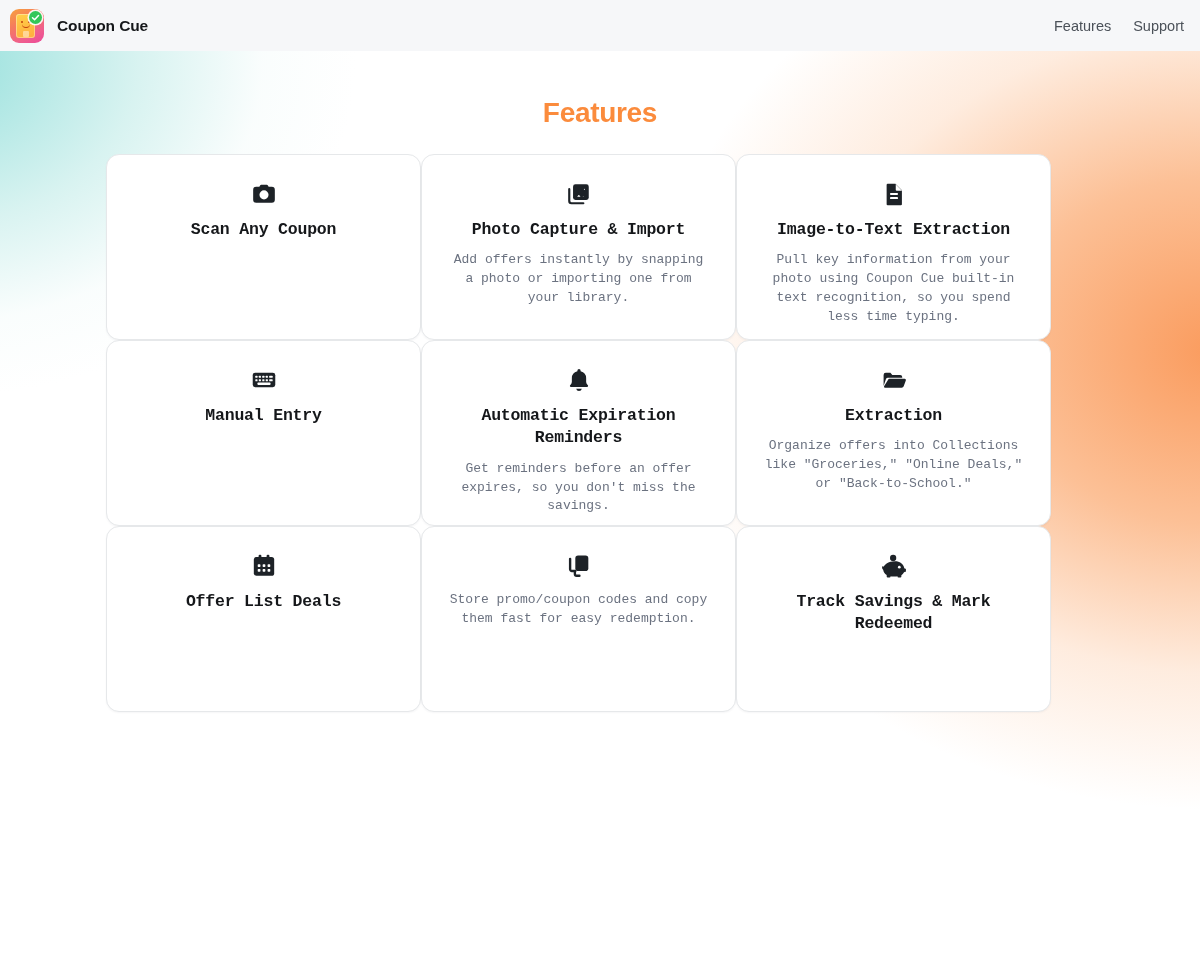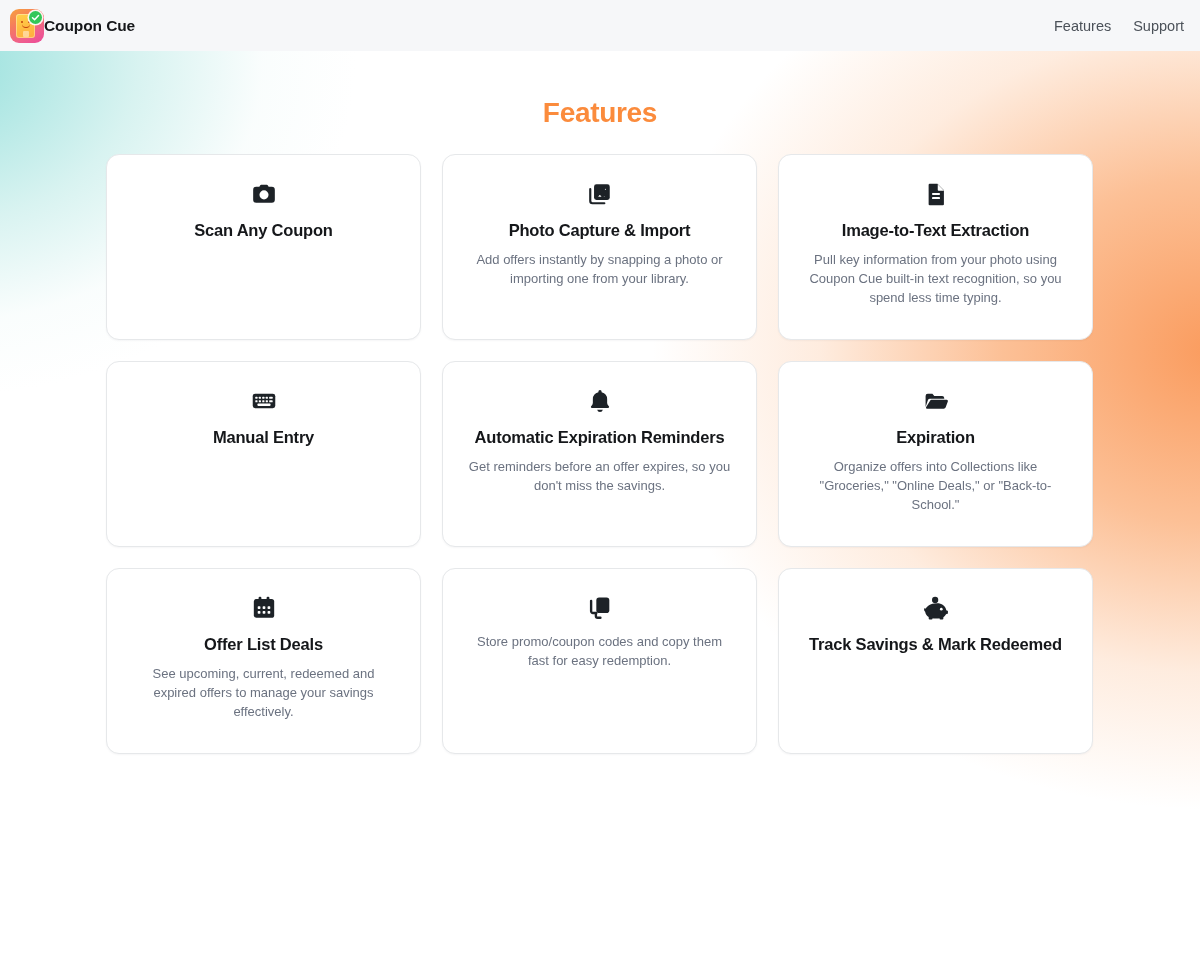--- a/index.html
+++ b/index.html
@@ -24,21 +24,21 @@
     background: #f6f7f9;
     display: flex;
     align-items: center;
     justify-content: space-between;
     padding: 0 16px 0 10px;
   }
 
   .brand {
     display: flex;
     align-items: center;
-    gap: 0;
+    gap: 13px;
   }
 
   .app-icon {
     width: 34px;
     height: 34px;
     border-radius: 9px;
     position: relative;
     background: linear-gradient(150deg, #f7a23c 0%, #f57a60 38%, #ef5f8e 72%, #ec4899 100%);
     overflow: hidden;
     flex: none;
@@ -135,21 +135,21 @@
     color: #fb8b3c;
     margin-top: 46px;
     letter-spacing: -0.3px;
   }
 
   .grid {
     margin: 25px auto 0;
     width: 988px;
     display: grid;
     grid-template-columns: repeat(3, 315px);
-    gap: 21px;
+    font-family: Liberation Mono, monospace;
   }
 
   .card {
     background: #ffffff;
     border: 1px solid #e6e8ea;
     border-radius: 13px;
     height: 186px;
     padding: 26px 24px 18px;
     text-align: center;
     box-shadow: 0 1px 2px rgba(16,24,40,0.04);
@@ -287,42 +287,41 @@
       <div class="card-body">Get reminders before an offer expires, so you don't miss the savings.</div>
     </div>
 
     <div class="card">
       <span class="card-icon">
         <svg width="26" height="26" viewBox="0 0 24 24" fill="currentColor">
             <path d="M2.4 7.4a2 2 0 0 1 2-2h4.3l1.7 1.9h7.2a2 2 0 0 1 2 2v.6H6.4a2 2 0 0 0-1.9 1.35L2.4 17.6V7.4z"></path>
             <path d="M6.7 11.6a1.1 1.1 0 0 1 1.04-.75h14.1c.78 0 1.33.77 1.07 1.5l-1.95 5.5a2 2 0 0 1-1.88 1.33H3.9c-.78 0-1.33-.76-1.07-1.5l3.87-6.08z"></path>
           </svg>
       </span>
-      <div class="card-title">Expiration</div>
+      <div class="card-title">Extraction</div>
       <div class="card-body">Organize offers into Collections like "Groceries," "Online Deals," or "Back-to-School."</div>
     </div>
 
     <div class="card">
       <span class="card-icon">
         <svg width="26" height="26" viewBox="0 0 24 24" fill="currentColor">
             <rect x="7" y="1.6" width="2.6" height="4.2" rx="1.1"></rect>
             <rect x="14.4" y="1.6" width="2.6" height="4.2" rx="1.1"></rect>
             <rect x="2.6" y="3.6" width="18.8" height="17.4" rx="2.4"></rect>
             <g fill="#fff">
               <rect x="6.2" y="10.4" width="2.5" height="2.5" rx="0.6"></rect>
               <rect x="10.75" y="10.4" width="2.5" height="2.5" rx="0.6"></rect>
               <rect x="15.3" y="10.4" width="2.5" height="2.5" rx="0.6"></rect>
               <rect x="6.2" y="14.8" width="2.5" height="2.5" rx="0.6"></rect>
               <rect x="10.75" y="14.8" width="2.5" height="2.5" rx="0.6"></rect>
               <rect x="15.3" y="14.8" width="2.5" height="2.5" rx="0.6"></rect>
             </g>
           </svg>
       </span>
       <div class="card-title">Offer List Deals</div>
-      <div class="card-body">See upcoming, current, redeemed and expired offers to manage your savings effectively.</div>
     </div>
 
     <div class="card">
       <span class="card-icon">
         <svg width="26" height="26" viewBox="0 0 24 24" fill="none" stroke="currentColor" stroke-width="2.2" stroke-linecap="round" stroke-linejoin="round">
             <path d="M8.6 16.6H5.4a1.6 1.6 0 0 1-1.6-1.6V5.4"></path>
             <rect x="8.6" y="2.4" width="12" height="14.2" rx="2.6" fill="currentColor" stroke="none"></rect>
             <path d="M8.2 17.3v2.1a1.6 1.6 0 0 0 1.6 1.6h2.6"></path>
           </svg>
       </span>

